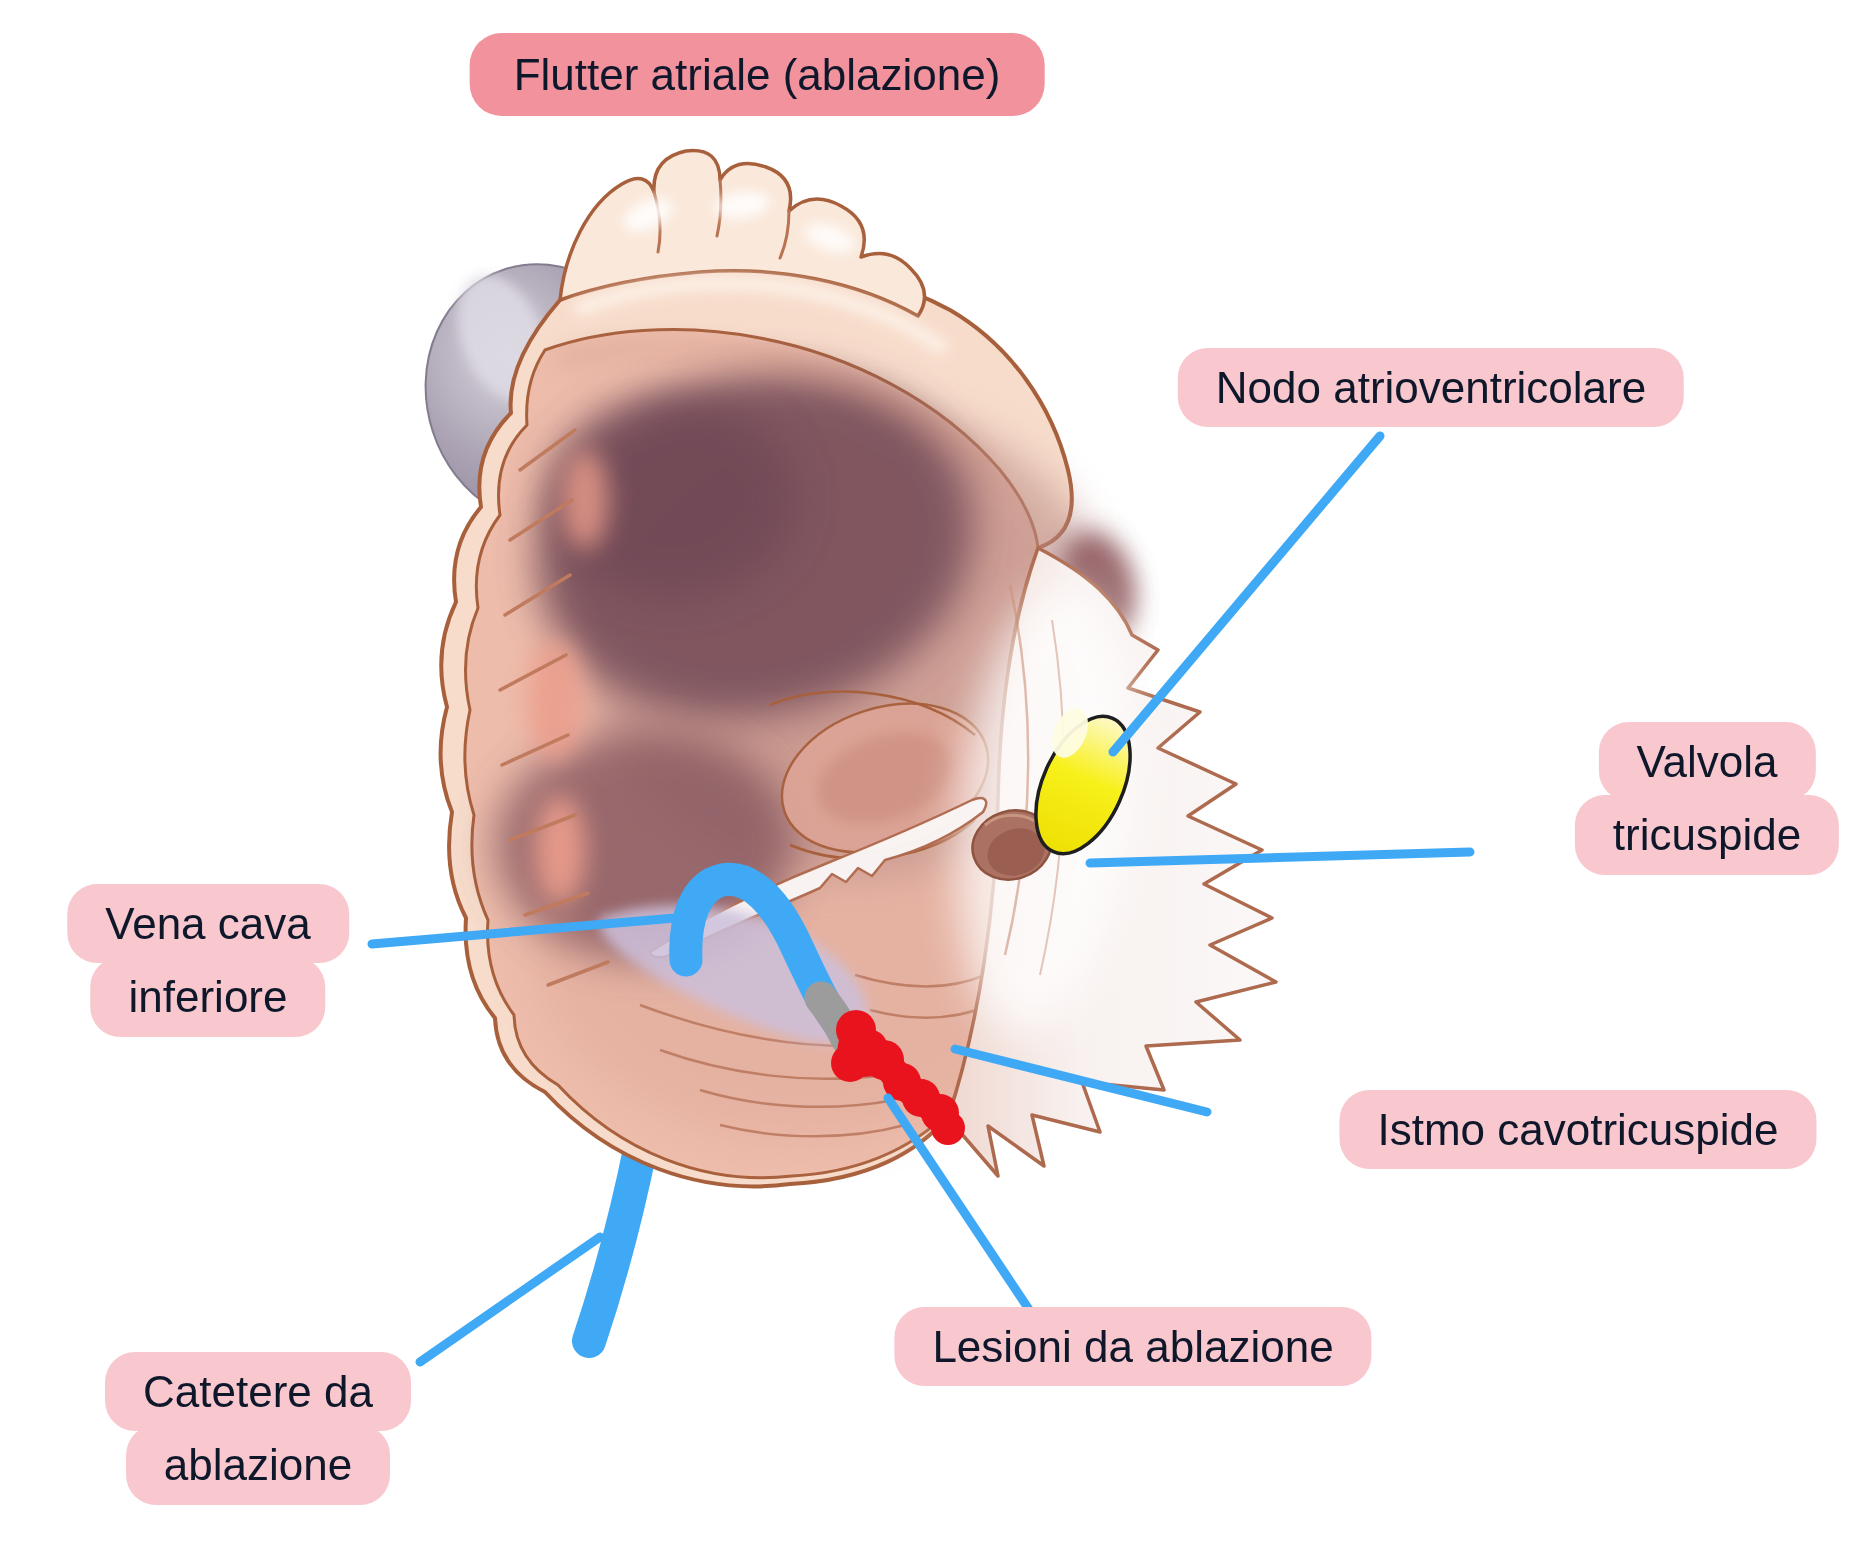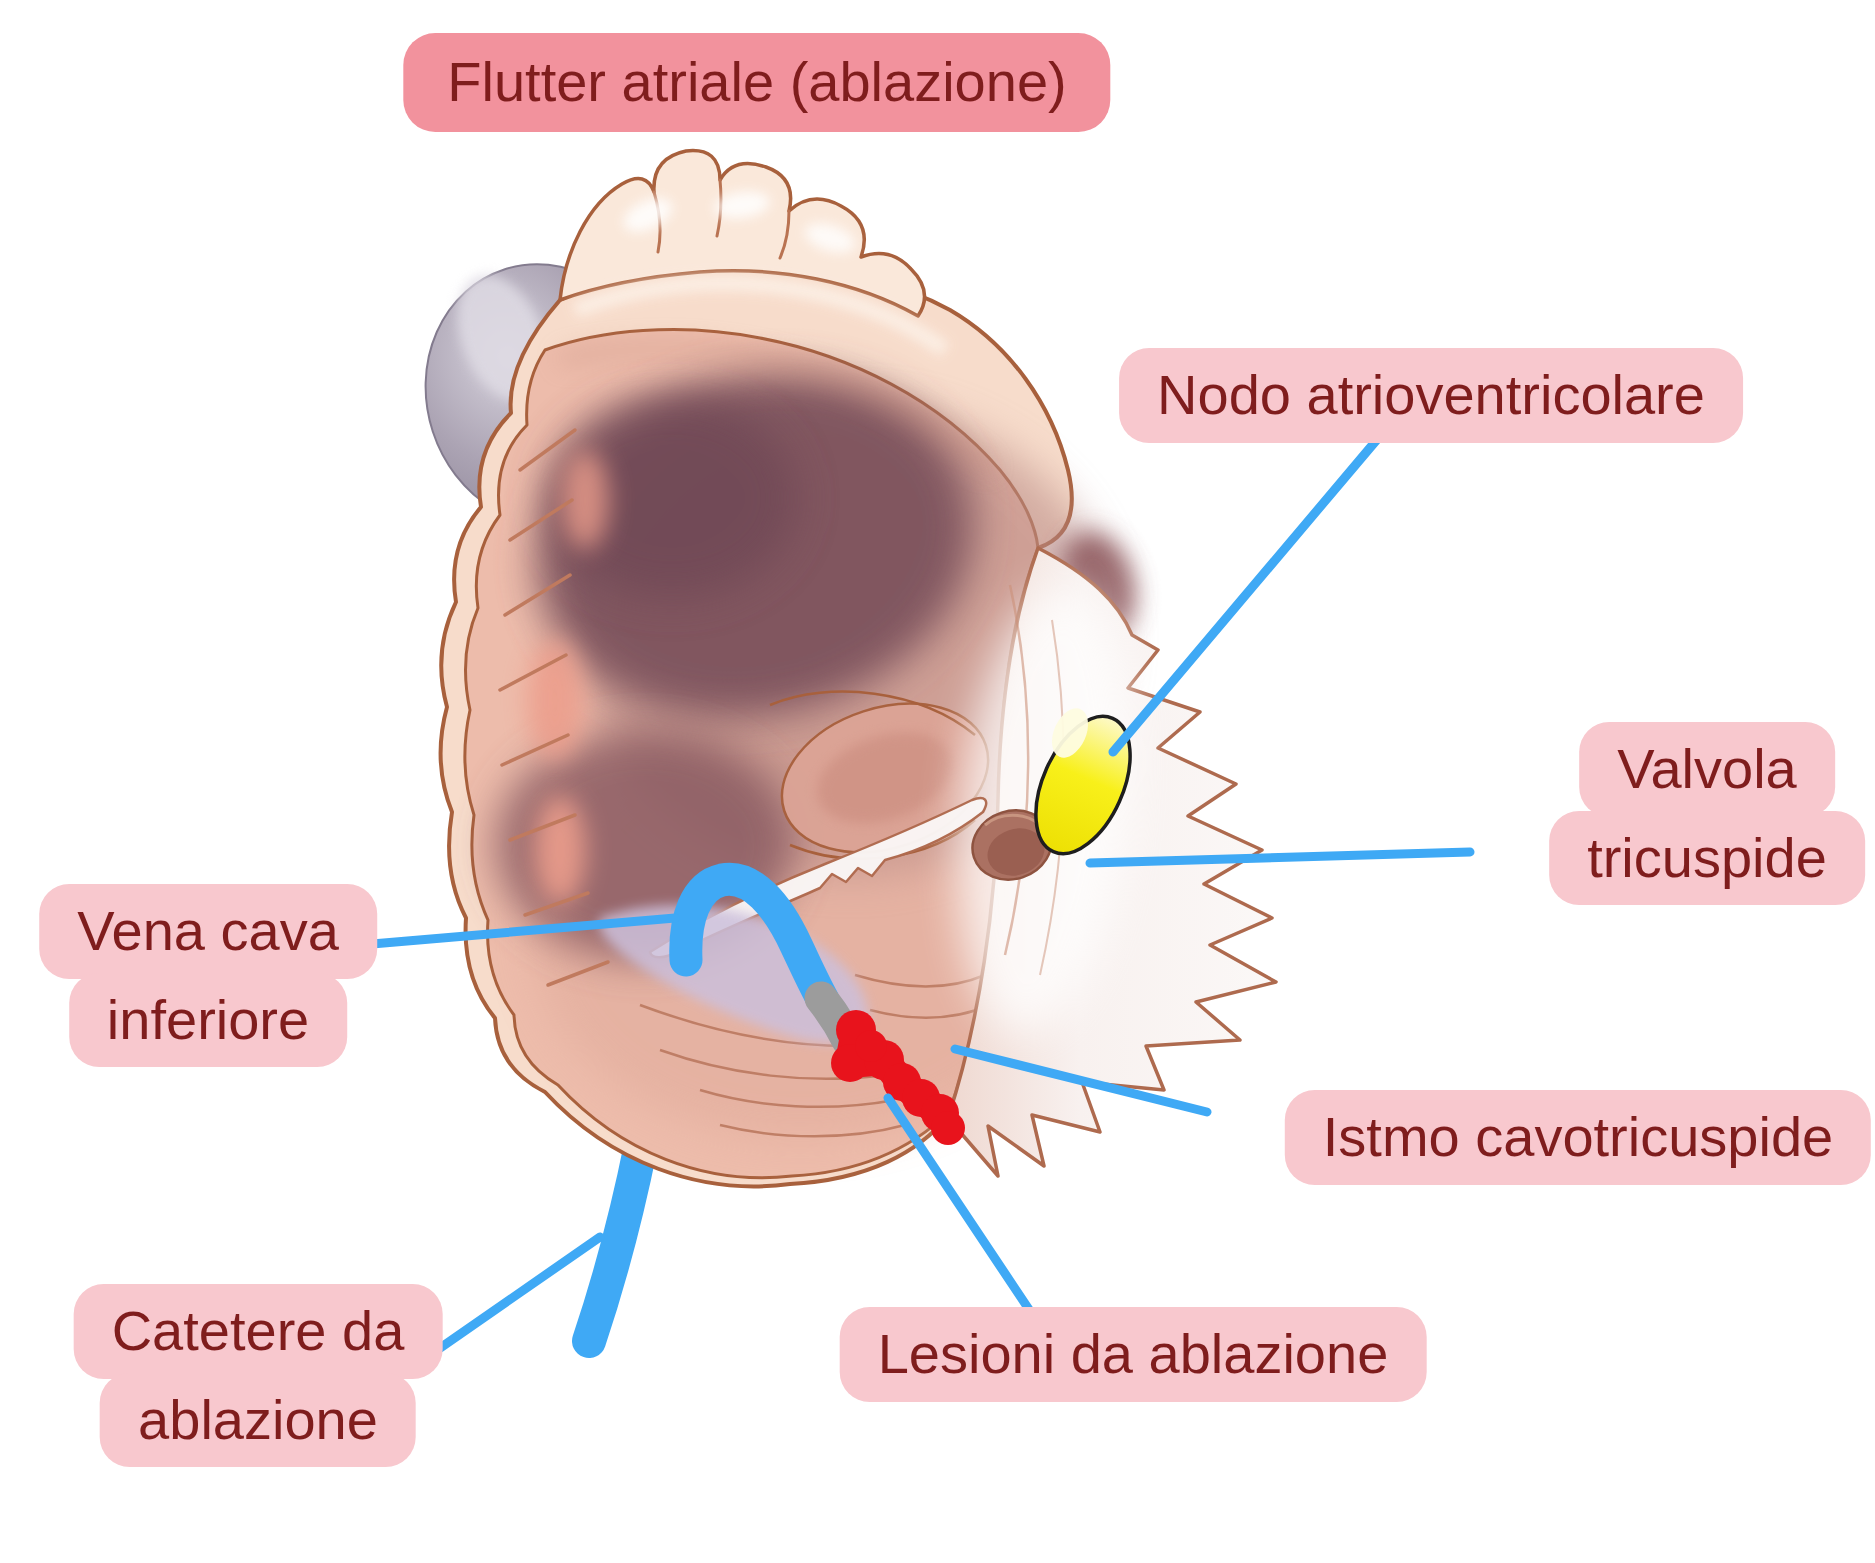--- a/index.html
+++ b/index.html
@@ -2,21 +2,21 @@
 <html><head>
 <meta charset="utf-8">
 <style>
   html,body{margin:0;padding:0;background:#ffffff;}
   body{width:1875px;height:1563px;font-family:"Liberation Sans",sans-serif;}
   .stage{position:relative;width:1875px;height:1563px;overflow:hidden;background:#ffffff;}
   .stage svg{position:absolute;left:0;top:0;}
   .label{
     position:absolute;
     display:flex;flex-direction:column;align-items:center;
-    font-size:56px;line-height:1.26;color:#7f1d1d;
+    font-size:44px;line-height:1.26;color:#0f172a;
     white-space:nowrap;transform:translateX(-50%);
     text-align:center;z-index:5;
   }
   .pill{
     display:block;background:#F8C8CE;border-radius:30px;
     padding:12px 38px;
   }
   .pill + .pill{margin-top:-6px;}
   .title-label .pill{background:#F2929D;border-radius:32px;padding:14px 44px;}
 </style>
@@ -235,18 +235,18 @@
   </div>
 
   <div class="label" style="left:1578px;top:1090px;">
     <span class="pill">Istmo cavotricuspide</span>
   </div>
 
   <div class="label" style="left:1121px;top:1307px;margin-left:12px;">
     <span class="pill">Lesioni da ablazione</span>
   </div>
 
-  <div class="label" style="left:258px;top:1284px;">
+  <div class="label" style="left:258px;top:1352px;">
     <span class="pill">Catetere da</span>
     <span class="pill">ablazione</span>
   </div>
 
 </div>
 
 </body></html>

